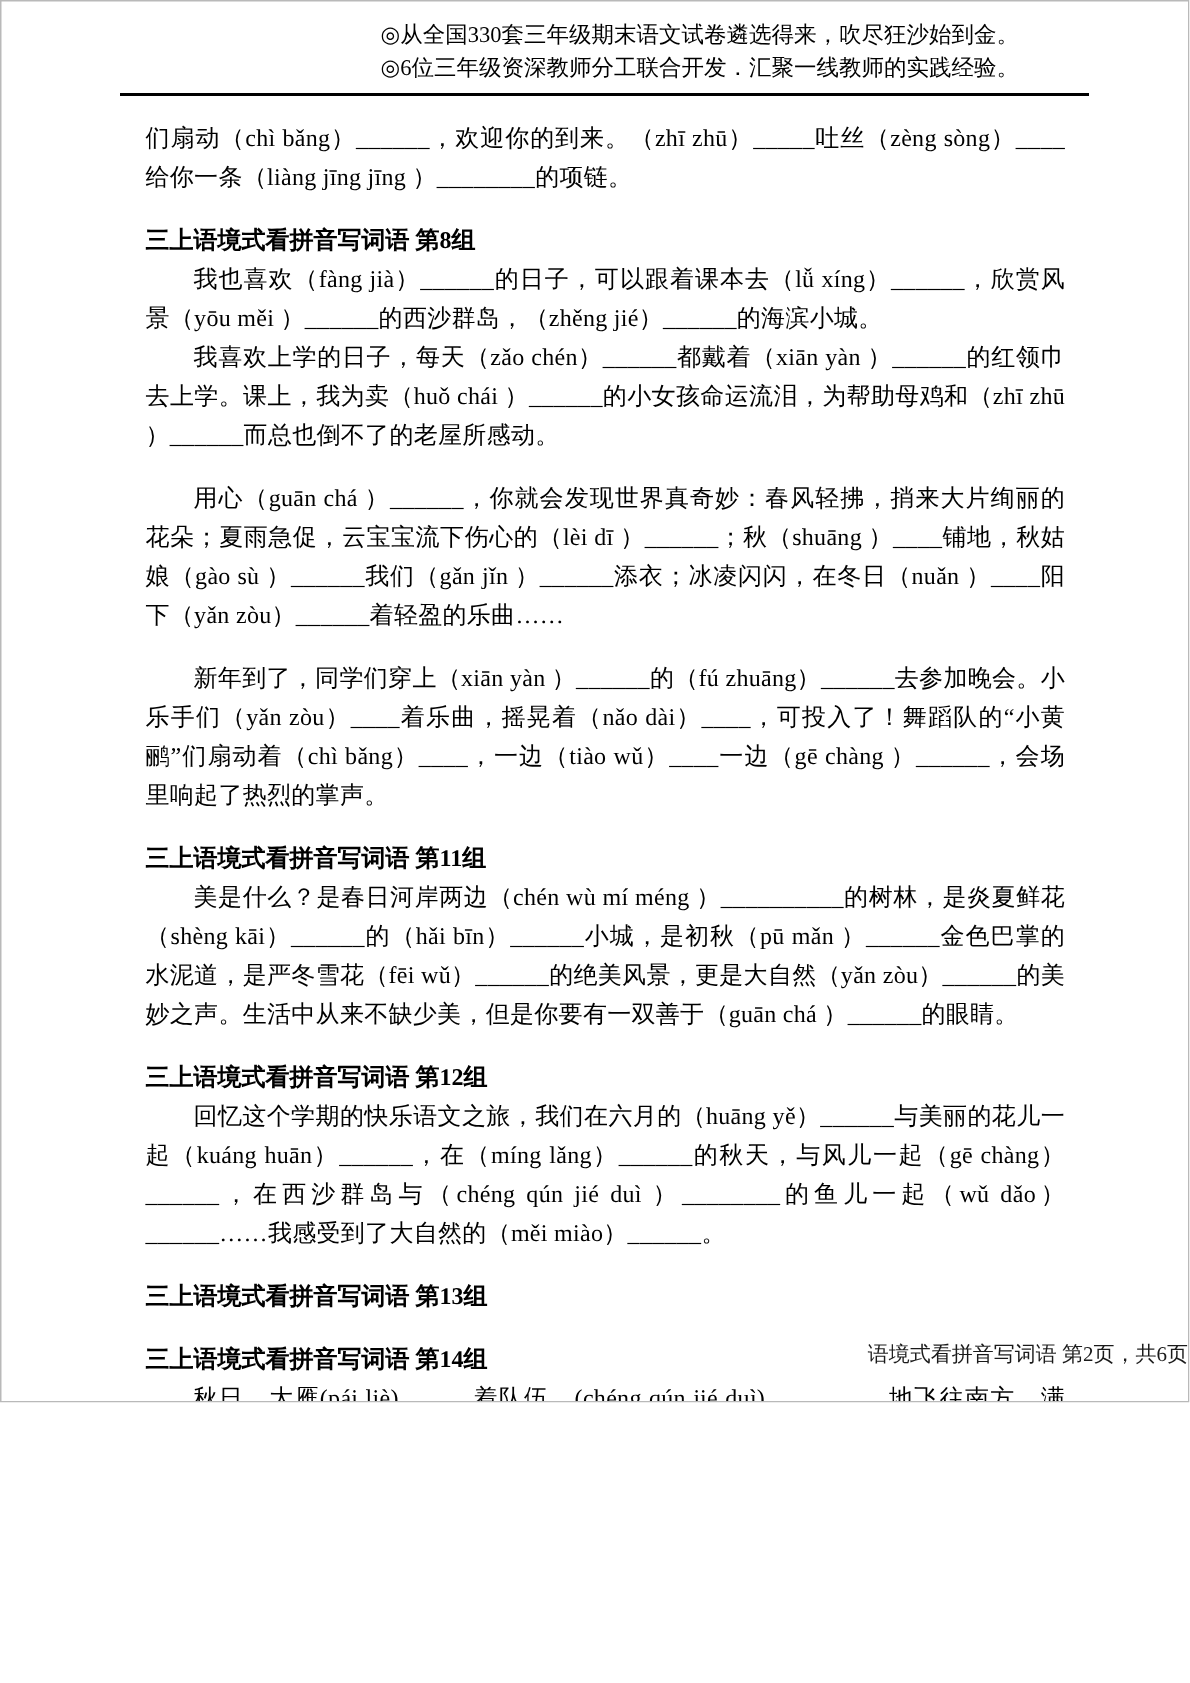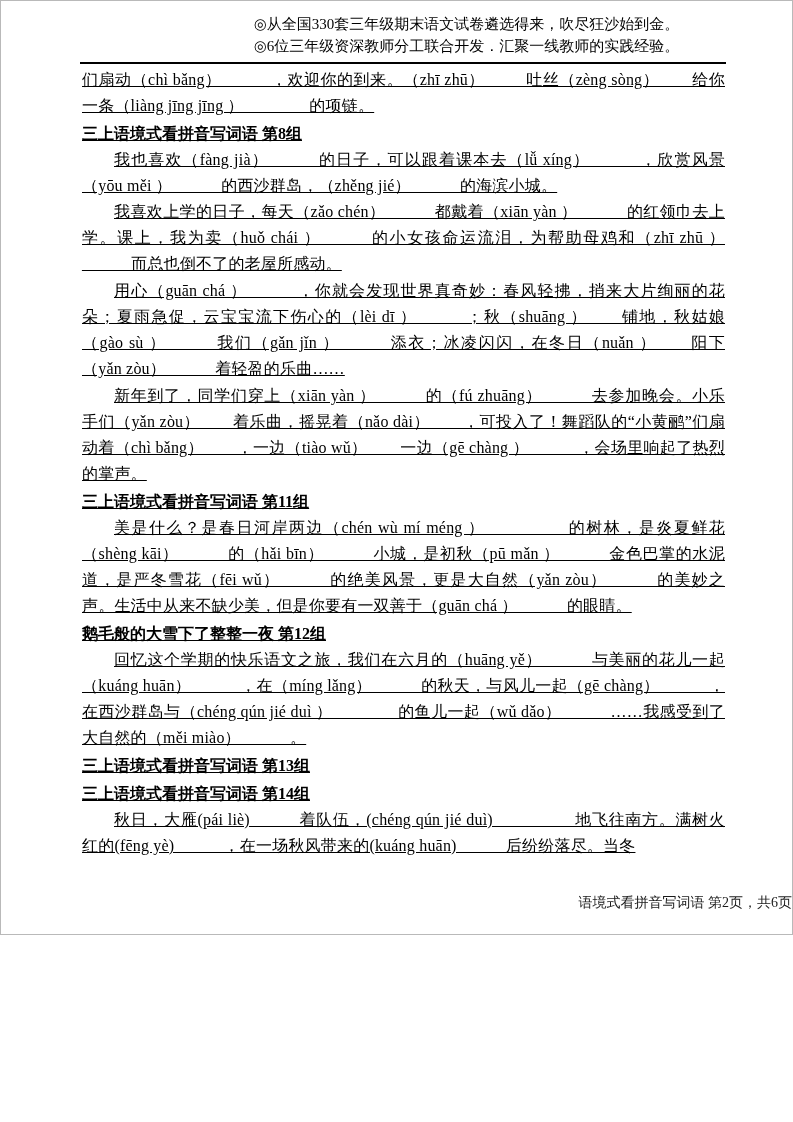--- a/index.html
+++ b/index.html
@@ -33,21 +33,21 @@
     height: 2px;
     background: #000000;
     margin: 5px 66px 0 79px;
   }
   .worksheet-body {
     margin: 3px 66px 0 80px;
     font-size: 16px;
     line-height: 26px;
     text-align: justify;
   }
-  .section { margin: 1px; text-decoration: underline; }
+  .section { margin: 16px; }
   .section-heading {
     margin: 2px 0 0 0;
     font-size: 16px;
     line-height: 26px;
     font-weight: bold;
     font-family: "Liberation Serif", "DejaVu Serif", serif;
   }
   .para {
     margin: 0;
     text-indent: 2em;
@@ -90,21 +90,21 @@
         <p class="para">用心（guān chá ）______，你就会发现世界真奇妙：春风轻拂，捎来大片绚丽的花朵；夏雨急促，云宝宝流下伤心的（lèi dī ）______；秋（shuāng ）____铺地，秋姑娘（gào sù ）______我们（gǎn jǐn ）______添衣；冰凌闪闪，在冬日（nuǎn ）____阳下（yǎn zòu）______着轻盈的乐曲……</p>
       </section>
       <section class="section">
         <p class="para">新年到了，同学们穿上（xiān yàn ）______的（fú zhuāng）______去参加晚会。小乐手们（yǎn zòu）____着乐曲，摇晃着（nǎo dài）____，可投入了！舞蹈队的“小黄鹂”们扇动着（chì bǎng）____，一边（tiào wǔ）____一边（gē chàng ）______，会场里响起了热烈的掌声。</p>
       </section>
       <section class="section">
         <h2 class="section-heading">三上语境式看拼音写词语 第11组</h2>
         <p class="para">美是什么？是春日河岸两边（chén wù mí méng ）__________的树林，是炎夏鲜花（shèng kāi）______的（hǎi bīn）______小城，是初秋（pū mǎn ）______金色巴掌的水泥道，是严冬雪花（fēi wǔ）______的绝美风景，更是大自然（yǎn zòu）______的美妙之声。生活中从来不缺少美，但是你要有一双善于（guān chá ）______的眼睛。</p>
       </section>
       <section class="section">
-        <h2 class="section-heading">鹅毛般的大雪下了整整一夜 第12组</h2>
+        <h2 class="section-heading">三上语境式看拼音写词语 第12组</h2>
         <p class="para">回忆这个学期的快乐语文之旅，我们在六月的（huāng yě）______与美丽的花儿一起（kuáng huān）______，在（míng lǎng）______的秋天，与风儿一起（gē chàng）______，在西沙群岛与（chéng qún jié duì ）________的鱼儿一起（wǔ dǎo）______……我感受到了大自然的（měi miào）______。</p>
       </section>
       <section class="section">
         <h2 class="section-heading">三上语境式看拼音写词语 第13组</h2>
       </section>
       <section class="section">
         <h2 class="section-heading">三上语境式看拼音写词语 第14组</h2>
         <p class="para">秋日，大雁(pái liè)______着队伍，(chéng qún jié duì)__________地飞往南方。满树火红的(fēng yè)______，在一场秋风带来的(kuáng huān)______后纷纷落尽。当冬</p>
       </section>
     </div>

